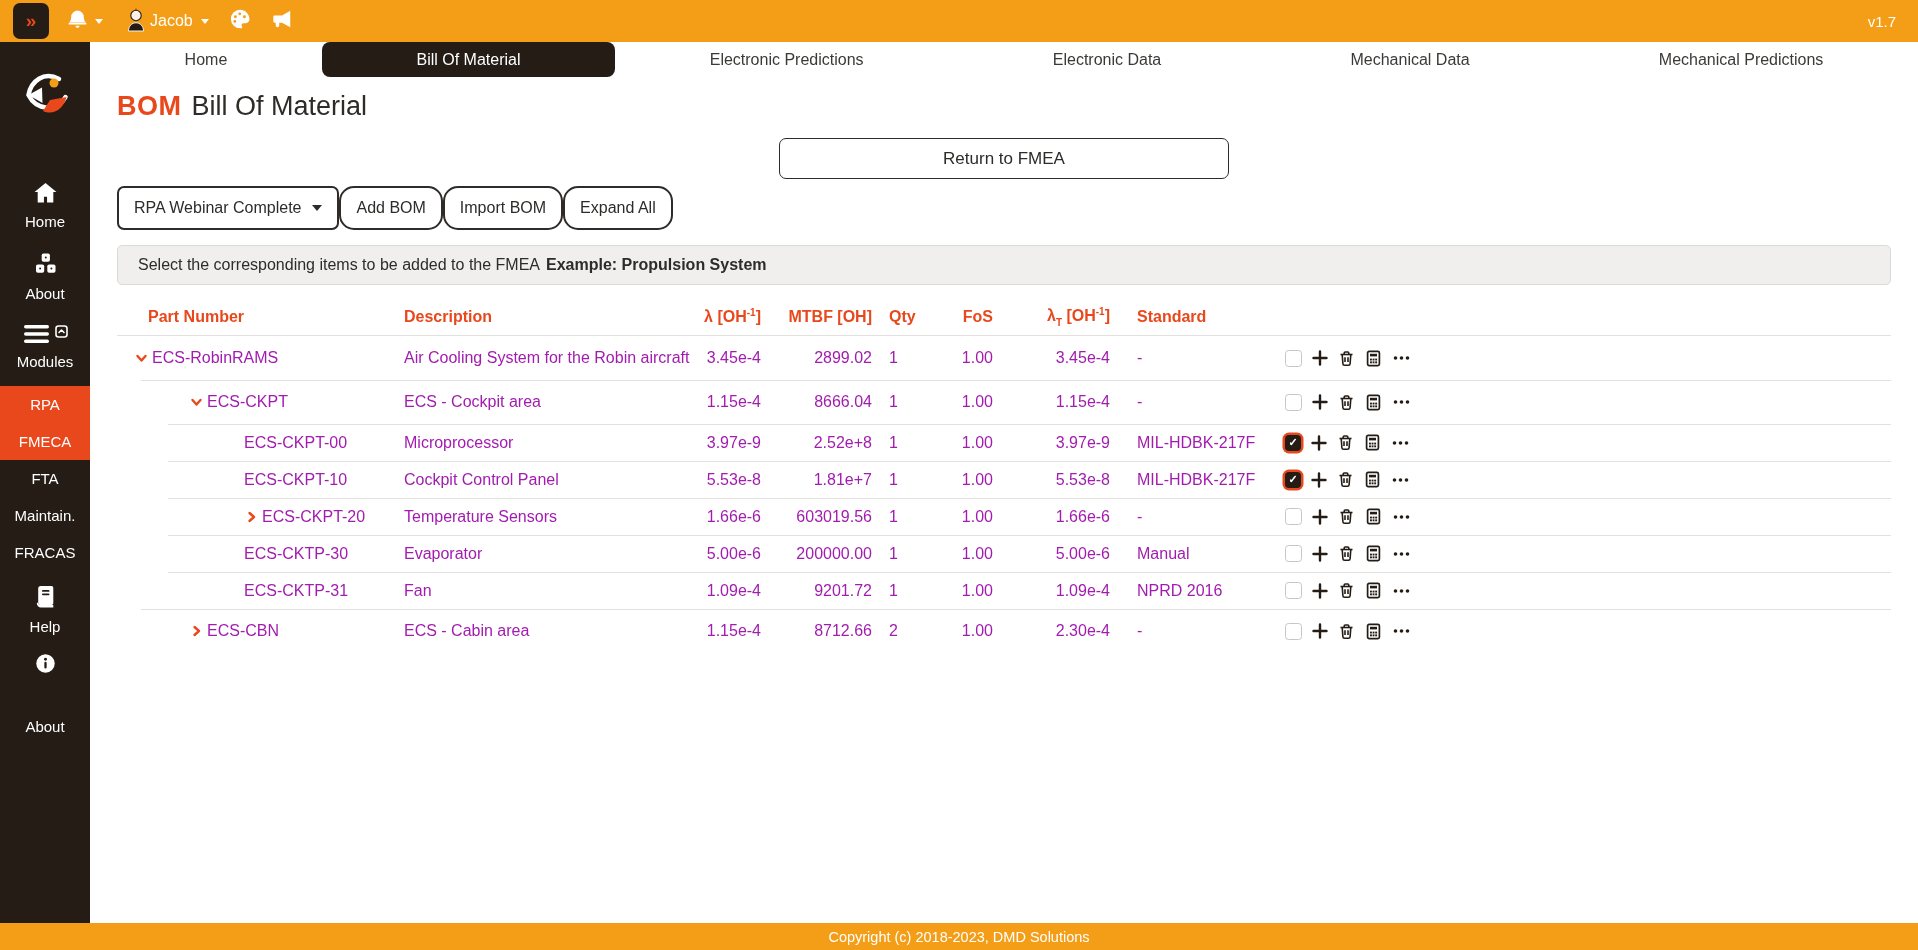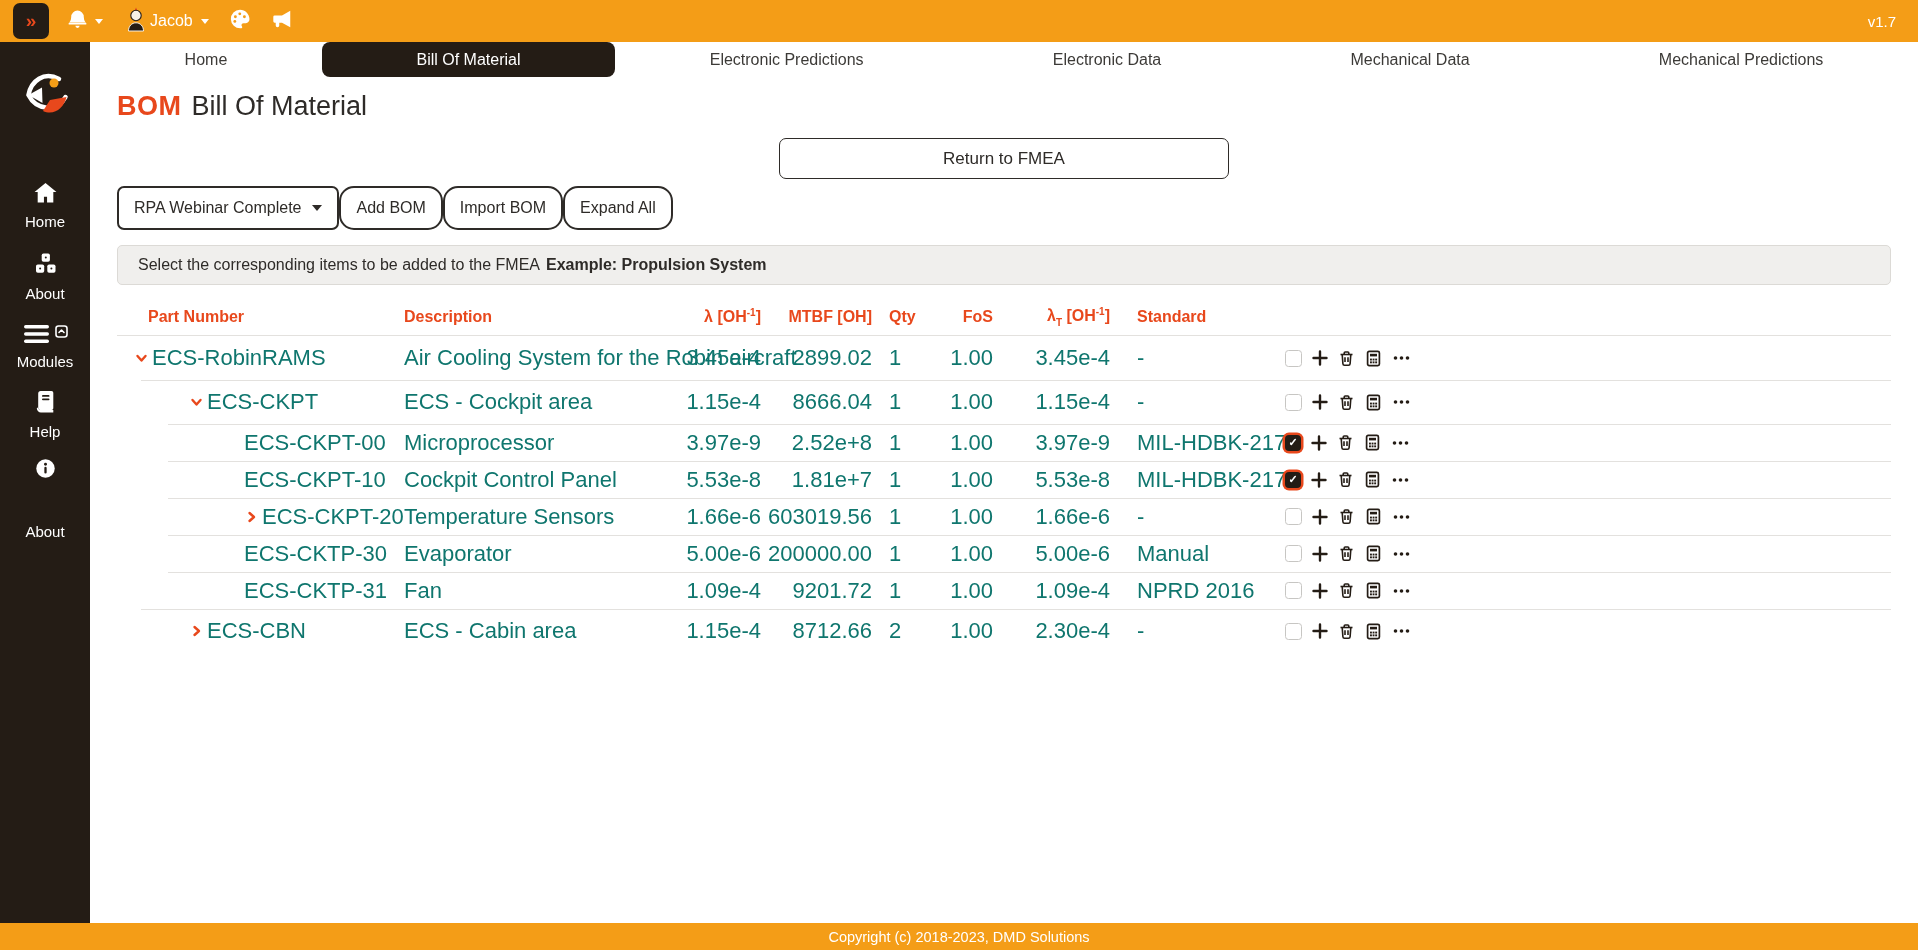--- a/index.html
+++ b/index.html
@@ -76,21 +76,21 @@
   .bom-table { margin-top:14px; }
   .grid-cols { display:grid; grid-template-columns:287px 273px 84px 111px 75px 46px 117px 167px 175px 1fr; align-items:center; }
   .thead { height:37px; border-bottom:1px solid #E3E1DE; color:#E8481C; font-weight:bold; font-size:16px; }
   .thead .h-part { padding-left:31px; }
   .h-num { text-align:right; }
   .h-qty { padding-left:17px; }
   .h-std { padding-left:27px; }
   sup { font-size:10px; }
   sub { font-size:10px; }
 
-  .trow { position:relative; font-size:22px; color:#0f766e; }
+  .trow { position:relative; font-size:16px; color:#a21caf; }
   .trow.tall { height:44px; } .trow.norm { height:37px; }
   .trow + .trow::before { content:""; position:absolute; top:0; left:var(--sep,24px); right:0; height:1px; background:#E3E1DE; }
   .c-part { display:flex; align-items:center; padding-left:var(--indent,17px); white-space:nowrap; }
   .chev { width:18px; height:14px; display:inline-flex; align-items:center; cursor:pointer; flex:0 0 18px; }
   .chev.right svg { transform:rotate(-90deg); }
   .c-desc { white-space:nowrap; overflow:visible; }
   .c-num { text-align:right; white-space:nowrap; }
   .c-qty { padding-left:17px; }
   .c-std { padding-left:27px; white-space:nowrap; }
   .c-actions { display:flex; align-items:center; gap:10px; padding-left:8px; }
@@ -195,20 +195,39 @@
       <span>
         <svg width="13" height="13" viewBox="0 0 13 13">
             <rect x="1" y="1" width="11" height="11" rx="2.5" fill="none" stroke="#fff" stroke-width="1.6"></rect>
             <polyline points="4,7.5 6.5,5 9,7.5" fill="none" stroke="#fff" stroke-width="1.6" stroke-linecap="round" stroke-linejoin="round"></polyline>
           </svg>
       </span>
     </span>
     <span class="lbl">Modules</span>
   </div>
 
+  <div class="mod-links">
+    <div class="mod-active-block">
+      <div class="mod-link">
+          <span>RPA</span>
+        </div>
+      <div class="mod-link">
+          <span>FMECA</span>
+        </div>
+    </div>
+    <div class="mod-link">
+        <span>FTA</span>
+      </div>
+    <div class="mod-link">
+        <span>Maintain.</span>
+      </div>
+    <div class="mod-link">
+        <span>FRACAS</span>
+      </div>
+  </div>
 
   <div class="side-item si-help">
     <span>
       <svg width="22" height="24" viewBox="0 0 22 24">
           <path d="M5.5 1h12A1.8 1.8 0 0 1 19.3 2.8v15.4a1.8 1.8 0 0 1-1.8 1.8H7a2.8 2.8 0 0 1-2.8-2.8V3.5A2.5 2.5 0 0 1 6.7 1z" fill="#fff"></path>
           <rect x="8" y="5" width="7.5" height="1.8" rx=".9" fill="#241C15"></rect>
           <rect x="8" y="8.4" width="7.5" height="1.8" rx=".9" fill="#241C15"></rect>
           <path d="M4.2 17.2a2.8 2.8 0 0 0 2.8 2.8h12.3v2.5H7a4.2 4.2 0 0 1-4.2-4.2z" fill="#fff"></path>
         </svg>
     </span>

